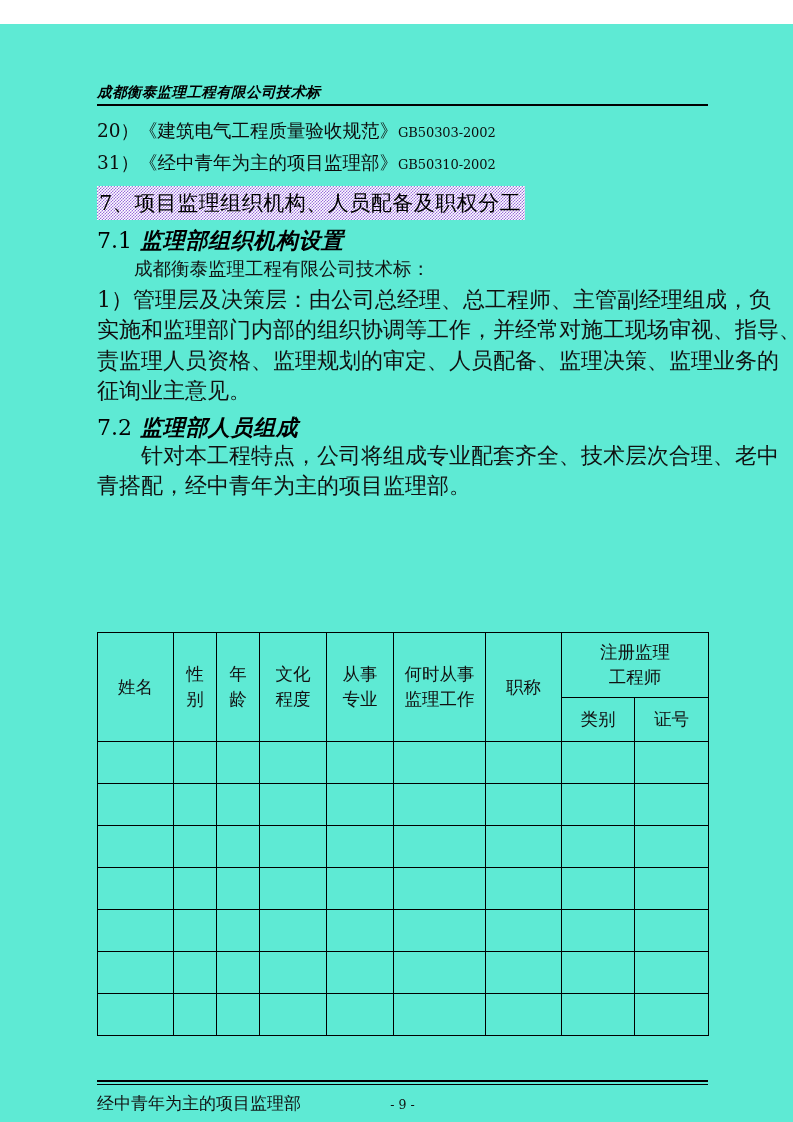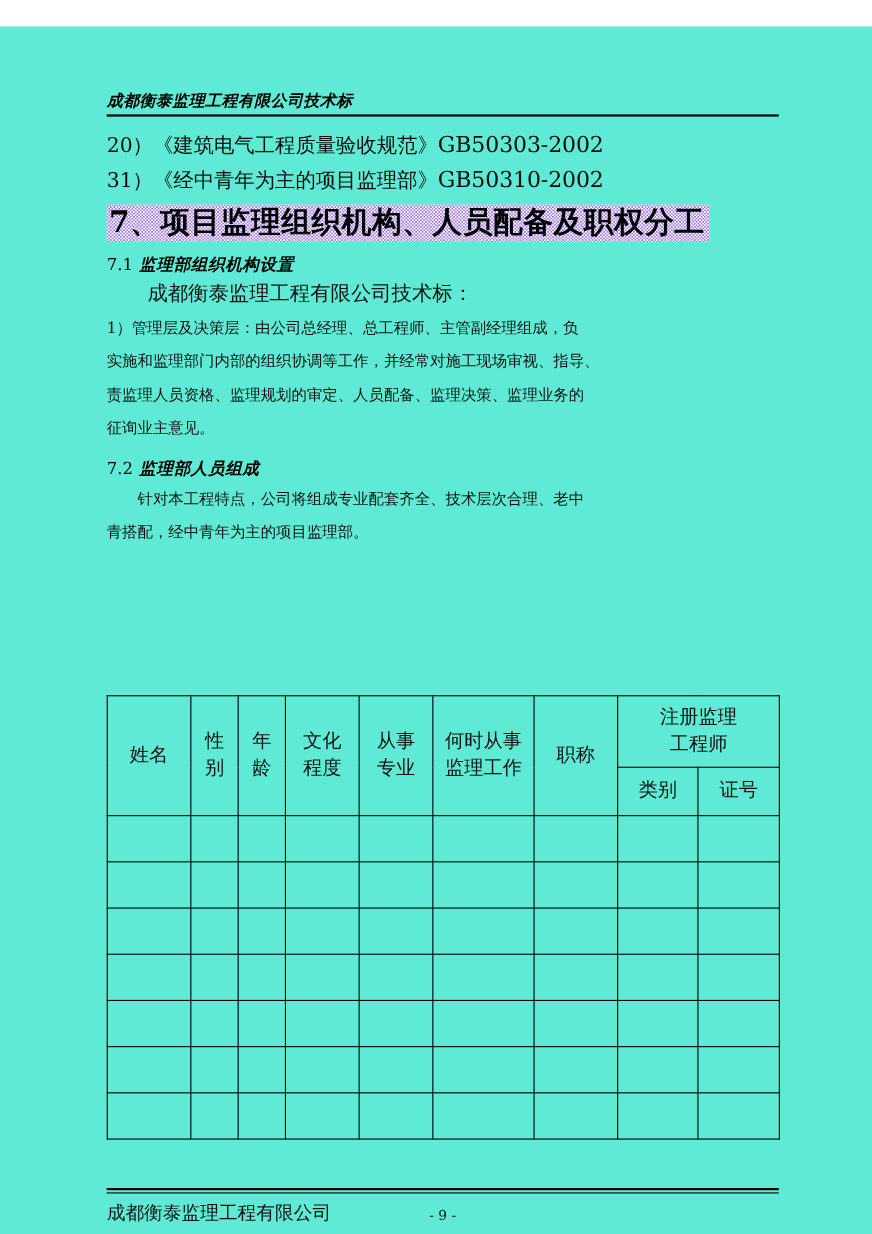--- a/index.html
+++ b/index.html
@@ -53,50 +53,50 @@
     width: 611px;
   }
   .std-line {
     font-size: 18.5px;
     line-height: 30px;
     white-space: nowrap;
     color: #0d0d0d;
   }
   .std-line .latin {
     font-family: "DejaVu Serif", "Liberation Serif", serif;
-    font-size: 20px;
+    font-size: 13px;
     letter-spacing: -0.1px;
   }
 
   
   .chapter-title-row {
     margin-top: 6px;
     height: 34px;
   }
   .chapter-title {
     display: inline-block;
-    font-size: 27px;
-    font-weight: bold;
+    font-size: 21px;
+    font-weight: normal;
     line-height: 34px;
     letter-spacing: 0.5px;
     padding: 0 4px 0 2px;
     white-space: nowrap;
     color: #000;
     background-color: #ffffff;
     background-image:
       linear-gradient(45deg, #9a6ddb 25%, transparent 25%, transparent 75%, #9a6ddb 75%),
       linear-gradient(45deg, #9a6ddb 25%, transparent 25%, transparent 75%, #9a6ddb 75%);
     background-size: 3px 3px;
     background-position: 0 0, 1.5px 1.5px;
   }
 
   
   .sub-heading {
     margin-top: 7px;
-    font-size: 15px;
+    font-size: 22px;
     font-weight: bold;
     font-style: italic;
     letter-spacing: 0.6px;
     line-height: 26px;
     white-space: nowrap;
     color: #000;
   }
   .sub-heading .num {
     font-style: normal;
     font-weight: normal;
@@ -109,21 +109,21 @@
     color: #111;
     text-align: justify;
     text-justify: inter-character;
   }
   .para.indent { text-indent: 2em; }
 
   
   .jrow {
     display: flex;
     justify-content: space-between;
-    font-size: 14px;
+    font-size: 22px;
     line-height: 30.5px;
     color: #111;
     white-space: nowrap;
   }
   .jrow.last { display: block; }
   .jrow > span { display: inline-block; }
 
   
   .people-table {
     position: absolute;
@@ -396,18 +396,18 @@
           <td class="bodycell"></td>
           <td class="bodycell"></td>
         </tr>
       </tbody>
   </table>
 
   <div class="ftr">
     <div class="ftr-rule-thick"></div>
     <div class="ftr-rule-thin"></div>
     <div class="ftr-row">
-      <div class="ftr-company">成都衡泰监理工程有限公司</div>
+      <div class="ftr-company">经中青年为主的项目监理部</div>
       <div class="ftr-page">- 9 -</div>
     </div>
   </div>
 
 </div>
 
 </body></html>

